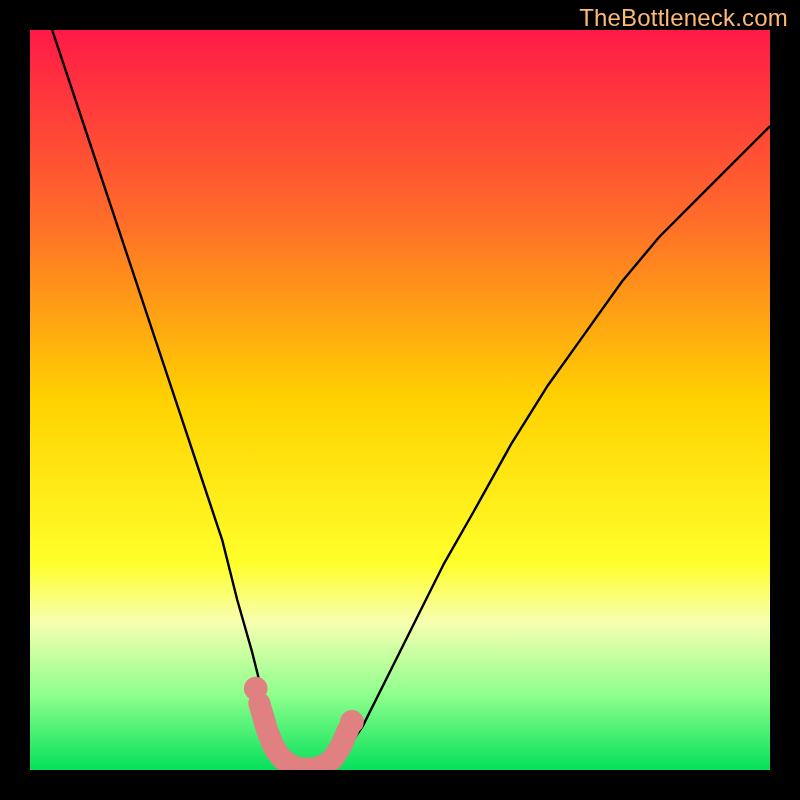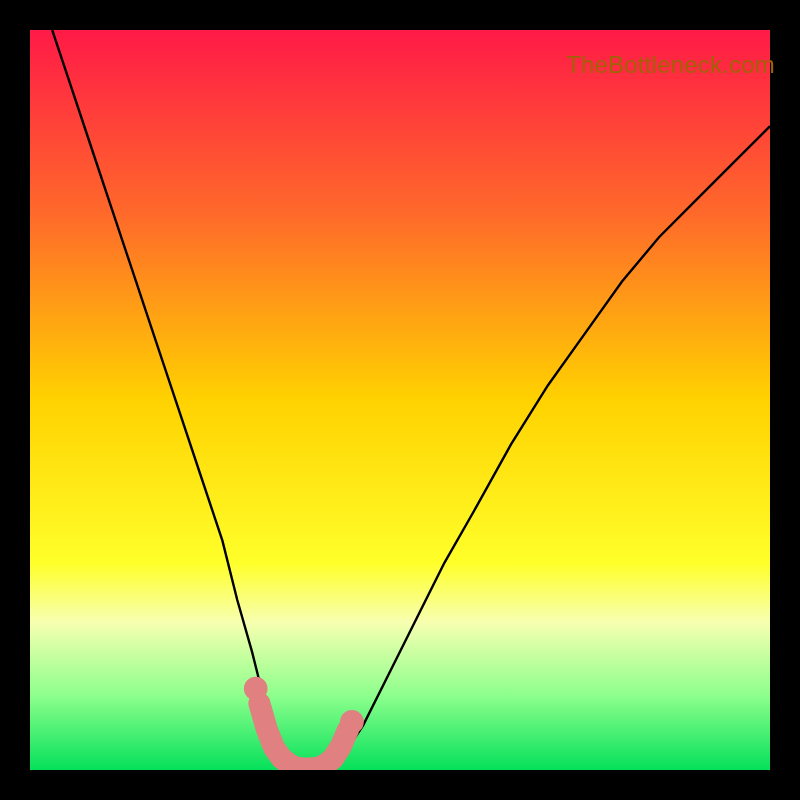--- a/index.html
+++ b/index.html
@@ -10,28 +10,27 @@
   .wrap {
     position: relative;
     width: 800px;
     height: 800px;
     background: #000;
     overflow: hidden;
   }
   .attribution {
     position: absolute;
     top: 4px;
-    right: 25px;
+    right: 12px;
     font-family: Arial, Helvetica, sans-serif;
     font-size: 24px;
     font-weight: 500;
-    color: #a16207;
+    color: #fdba74;
     letter-spacing: 0.2px;
     z-index: 10;
-    margin-top: 47px;
   }
   .plot-outer {
     position: absolute;
     left: 30px;
     top: 30px;
     width: 740px;
     height: 740px;
   }
   .plot-inner {
     position: absolute;

